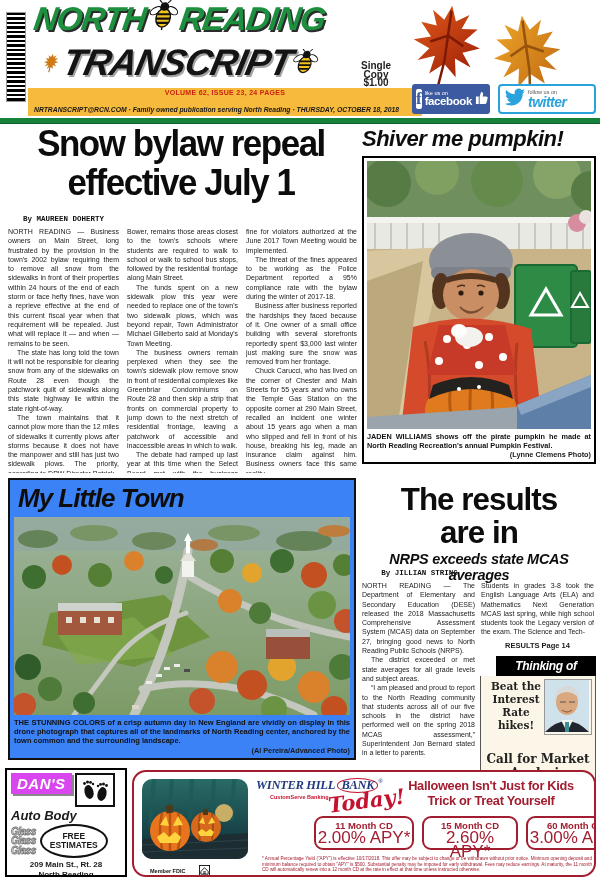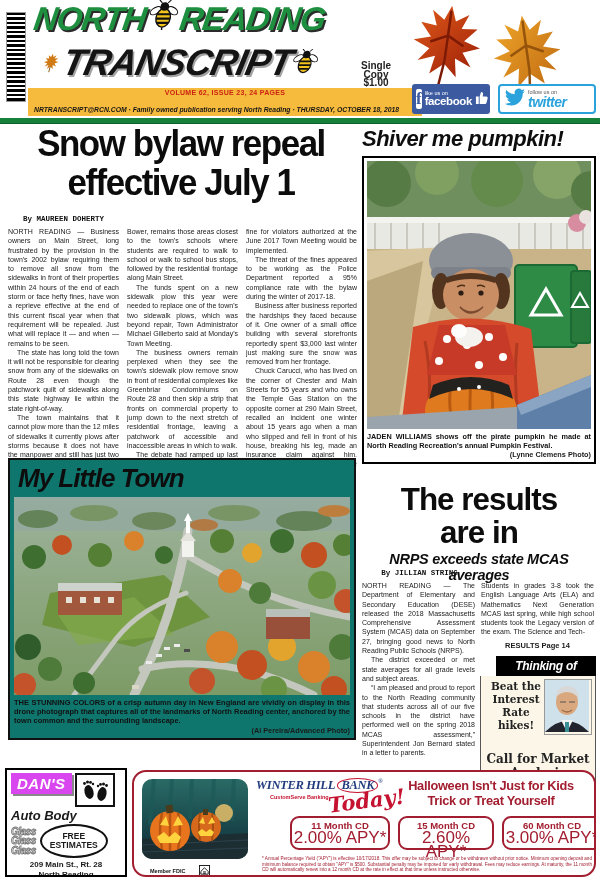--- a/index.html
+++ b/index.html
@@ -79,21 +79,21 @@
   .sell-cta{margin-top:20px;text-align:center;font-size:12px;}
   .sell-details{margin-top:3px;text-align:center;font-size:5.6px;line-height:7px;font-weight:700;
     font-style:italic;color:#222;}
   .sell-bottom{display:flex;gap:4px;margin-top:3px;align-items:center;}
   .c21{width:24px;height:24px;background:#111;display:flex;align-items:center;justify-content:center;flex:none;}
   .c21 .ring{width:17px;height:17px;border:1.5px solid #fff;border-radius:50%;color:#fff;
     font-size:8px;font-weight:900;display:flex;align-items:center;justify-content:center;}
   .sell-co{font-size:6px;font-weight:900;line-height:7.5px;color:#222;text-align:center;flex:1;}
 
   
-  .mlt-box{left:8px;top:458px;width:348px;border:2.5px solid #111;background:#0f766e;
+  .mlt-box{left:8px;top:478px;width:348px;border:2.5px solid #111;background:#3b82f6;
     box-sizing:border-box;padding:3px 4px;}
   .mlt-head{font-style:italic;font-weight:900;font-size:26px;letter-spacing:-1px;color:#0d0d0d;
     margin:0 0 3px 4px;}
   .mlt-cap{font-size:7.5px;}
 
   
   .dans{left:5px;top:768px;width:122px;height:109px;border:2px solid #000;background:#fff;
     box-sizing:border-box;padding:3px 4px;overflow:hidden;}
   .dans-row1{display:flex;align-items:flex-start;gap:3px;}
   .dans-logo{background:#d946ef;color:#fff;font-style:italic;font-weight:900;font-size:15px;
@@ -120,21 +120,21 @@
   .whb-name{font-family:"Liberation Serif",serif;font-weight:700;font-style:italic;
     font-size:12.5px;color:#203a7d;letter-spacing:-.3px;white-space:nowrap;}
   .whb-bank{border:1.8px solid #c41230;border-radius:50%;padding:0 3px;display:inline-block;}
   .whb-reg{font-size:6px;vertical-align:top;}
   .whb-tag{font-size:5.5px;font-weight:700;color:#c41230;margin:2px 0 0 14px;}
   .today{left:194px;top:16px;font-family:"DejaVu Serif",serif;font-style:italic;font-weight:700;
     font-size:21px;color:#c41230;transform:rotate(-7deg);}
   .bank-headline{left:258px;top:6px;width:198px;text-align:center;color:#a21d2f;font-weight:800;
     font-size:12.8px;line-height:15px;letter-spacing:-.3px;}
   .cd{border:2.5px solid #a21d2f;border-radius:9px;background:#fff;text-align:center;
-    box-sizing:border-box;padding-top:2px;}
+    box-sizing:border-box;padding-top:2px;margin-left:24px;}
   .cd-term{font-size:9.5px;font-weight:800;color:#a21d2f;line-height:11px;}
   .cd-apy{font-size:17px;font-weight:400;color:#a21d2f;line-height:14px;}
   .cd0{left:156px;top:44px;width:100px;height:34px;}
   .cd1{left:264px;top:44px;width:96px;height:34px;}
   .cd2{left:368px;top:44px;width:100px;height:34px;}
   .fine{left:128px;top:84px;width:330px;font-size:4.6px;line-height:5.6px;color:#a21d2f;
     text-align:justify;}
 </style>
 </head>
 <body>

